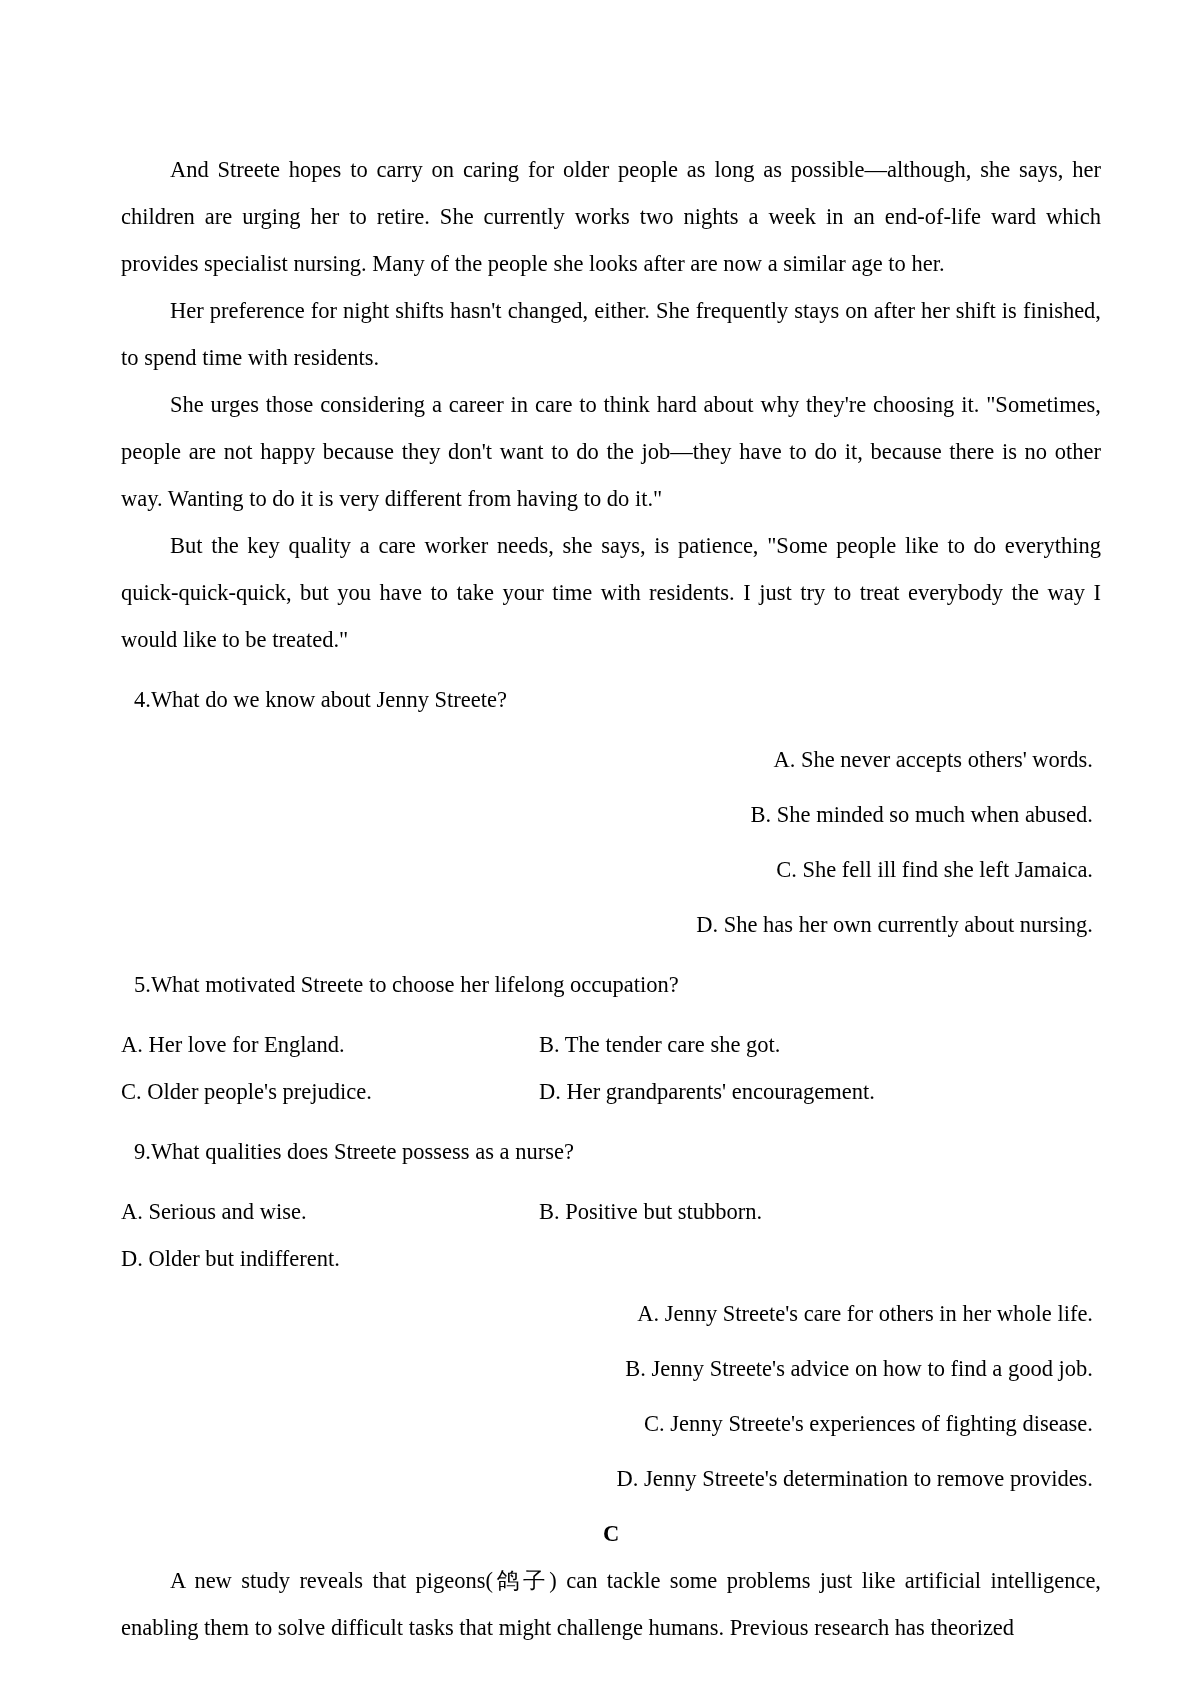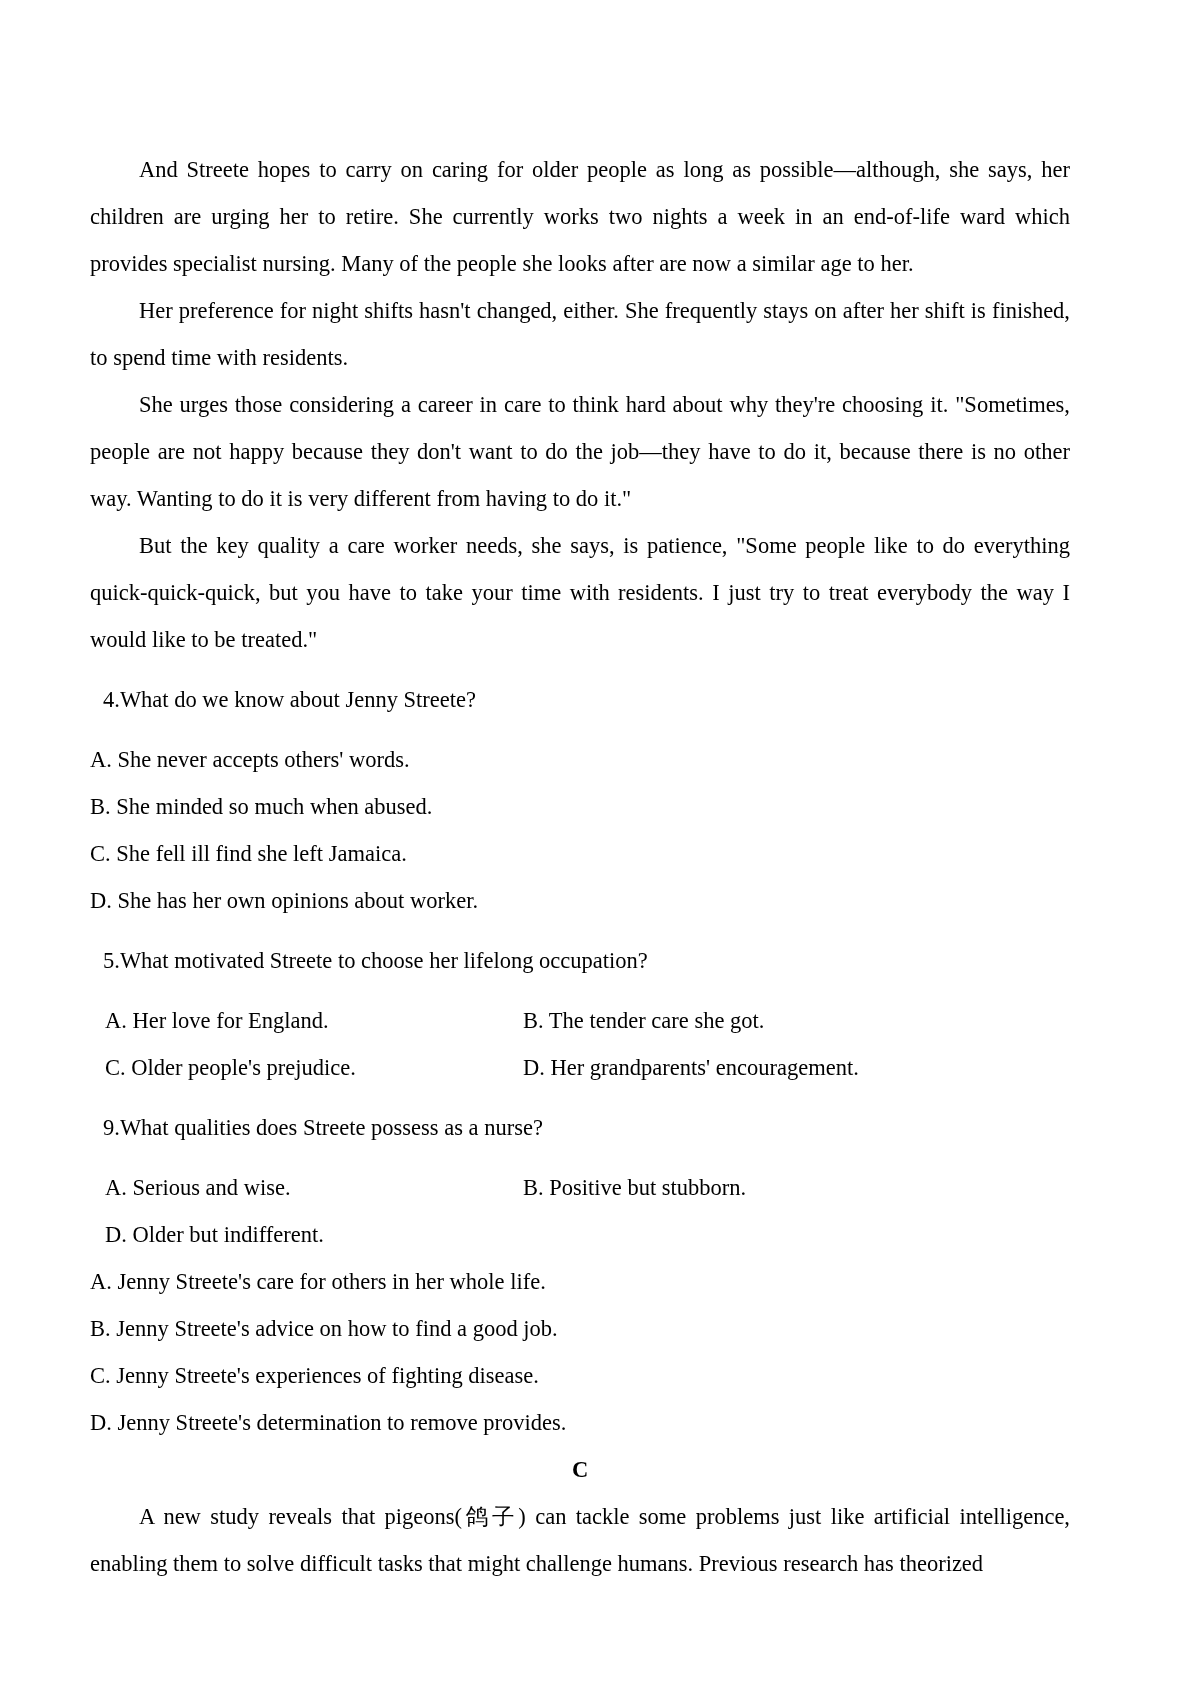--- a/index.html
+++ b/index.html
@@ -11,48 +11,48 @@
       width: 1191px;
       height: 1684px;
       position: relative;
       overflow: hidden;
       font-family: "Liberation Serif", "DejaVu Serif", serif;
       color: #000000;
       font-size: 22.5px;
     }
     .page {
       position: absolute;
-      left: 90px;
+      left: 121px;
       top: 146px;
       width: 980px;
     }
     p.para {
       margin: 0;
       line-height: 47px;
       text-align: justify;
       text-indent: 49px;
     }
     .q {
       margin: 13px;
       height: 47px;
       line-height: 47px;
       white-space: nowrap;
     }
     .opt {
-      margin: 0;
+      margin: 8px;
       height: 47px;
       line-height: 47px;
       white-space: nowrap;
+      text-align: right;
     }
     .opt-row {
       display: flex;
       height: 47px;
       line-height: 47px;
       white-space: nowrap;
-      margin-left: 15px;
     }
     .opt-row .col {
       width: 418px;
     }
     .section-title {
       margin: 0;
       height: 47px;
       line-height: 47px;
       text-align: center;
       font-weight: bold;
@@ -65,21 +65,21 @@
 
   <p class="para">And Streete hopes to carry on caring for older people as long as possible—although, she says, her children are urging her to retire. She currently works two nights a week in an end-of-life ward which provides specialist nursing. Many of the people she looks after are now a similar age to her.</p>
   <p class="para">Her preference for night shifts hasn't changed, either. She frequently stays on after her shift is finished, to spend time with residents.</p>
   <p class="para">She urges those considering a career in care to think hard about why they're choosing it. "Sometimes, people are not happy because they don't want to do the job—they have to do it, because there is no other way. Wanting to do it is very different from having to do it."</p>
   <p class="para">But the key quality a care worker needs, she says, is patience, "Some people like to do everything quick-quick-quick, but you have to take your time with residents. I just try to treat everybody the way I would like to be treated."</p>
 
   <div class="q">4.What do we know about Jenny Streete?</div>
   <div class="opt">A. She never accepts others' words.</div>
   <div class="opt">B. She minded so much when abused.</div>
   <div class="opt">C. She fell ill find she left Jamaica.</div>
-  <div class="opt">D. She has her own opinions about worker.</div>
+  <div class="opt">D. She has her own currently about nursing.</div>
 
   <div class="q">5.What motivated Streete to choose her lifelong occupation?</div>
   <div class="opt-row">
     <span class="col">A. Her love for England.</span>
     <span class="col">B. The tender care she got.</span>
   </div>
   <div class="opt-row">
     <span class="col">C. Older people's prejudice.</span>
     <span class="col">D. Her grandparents' encouragement.</span>
   </div>

